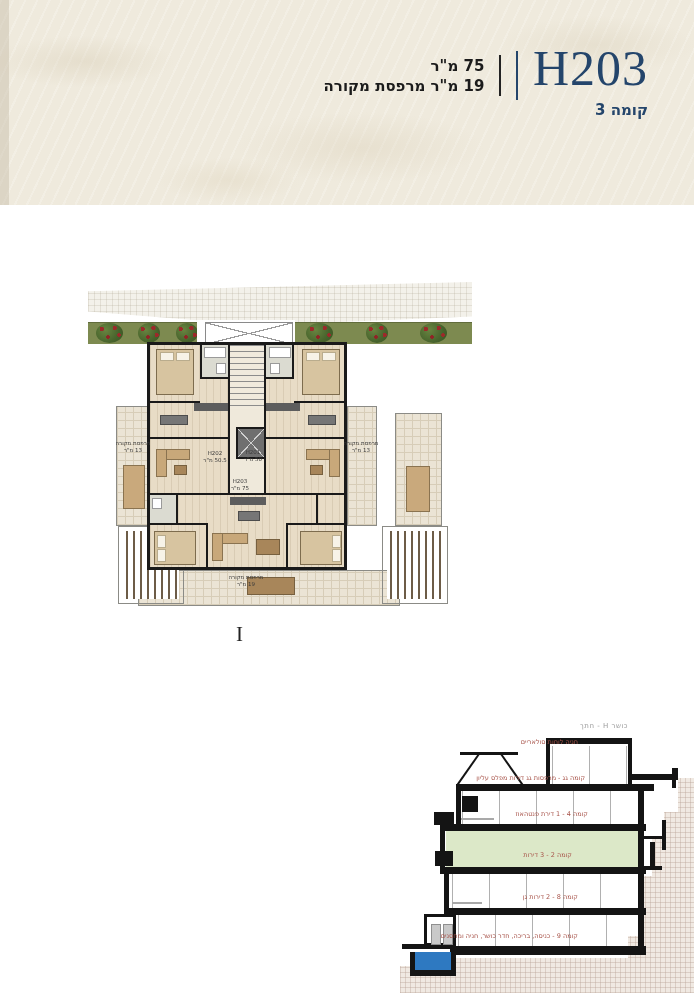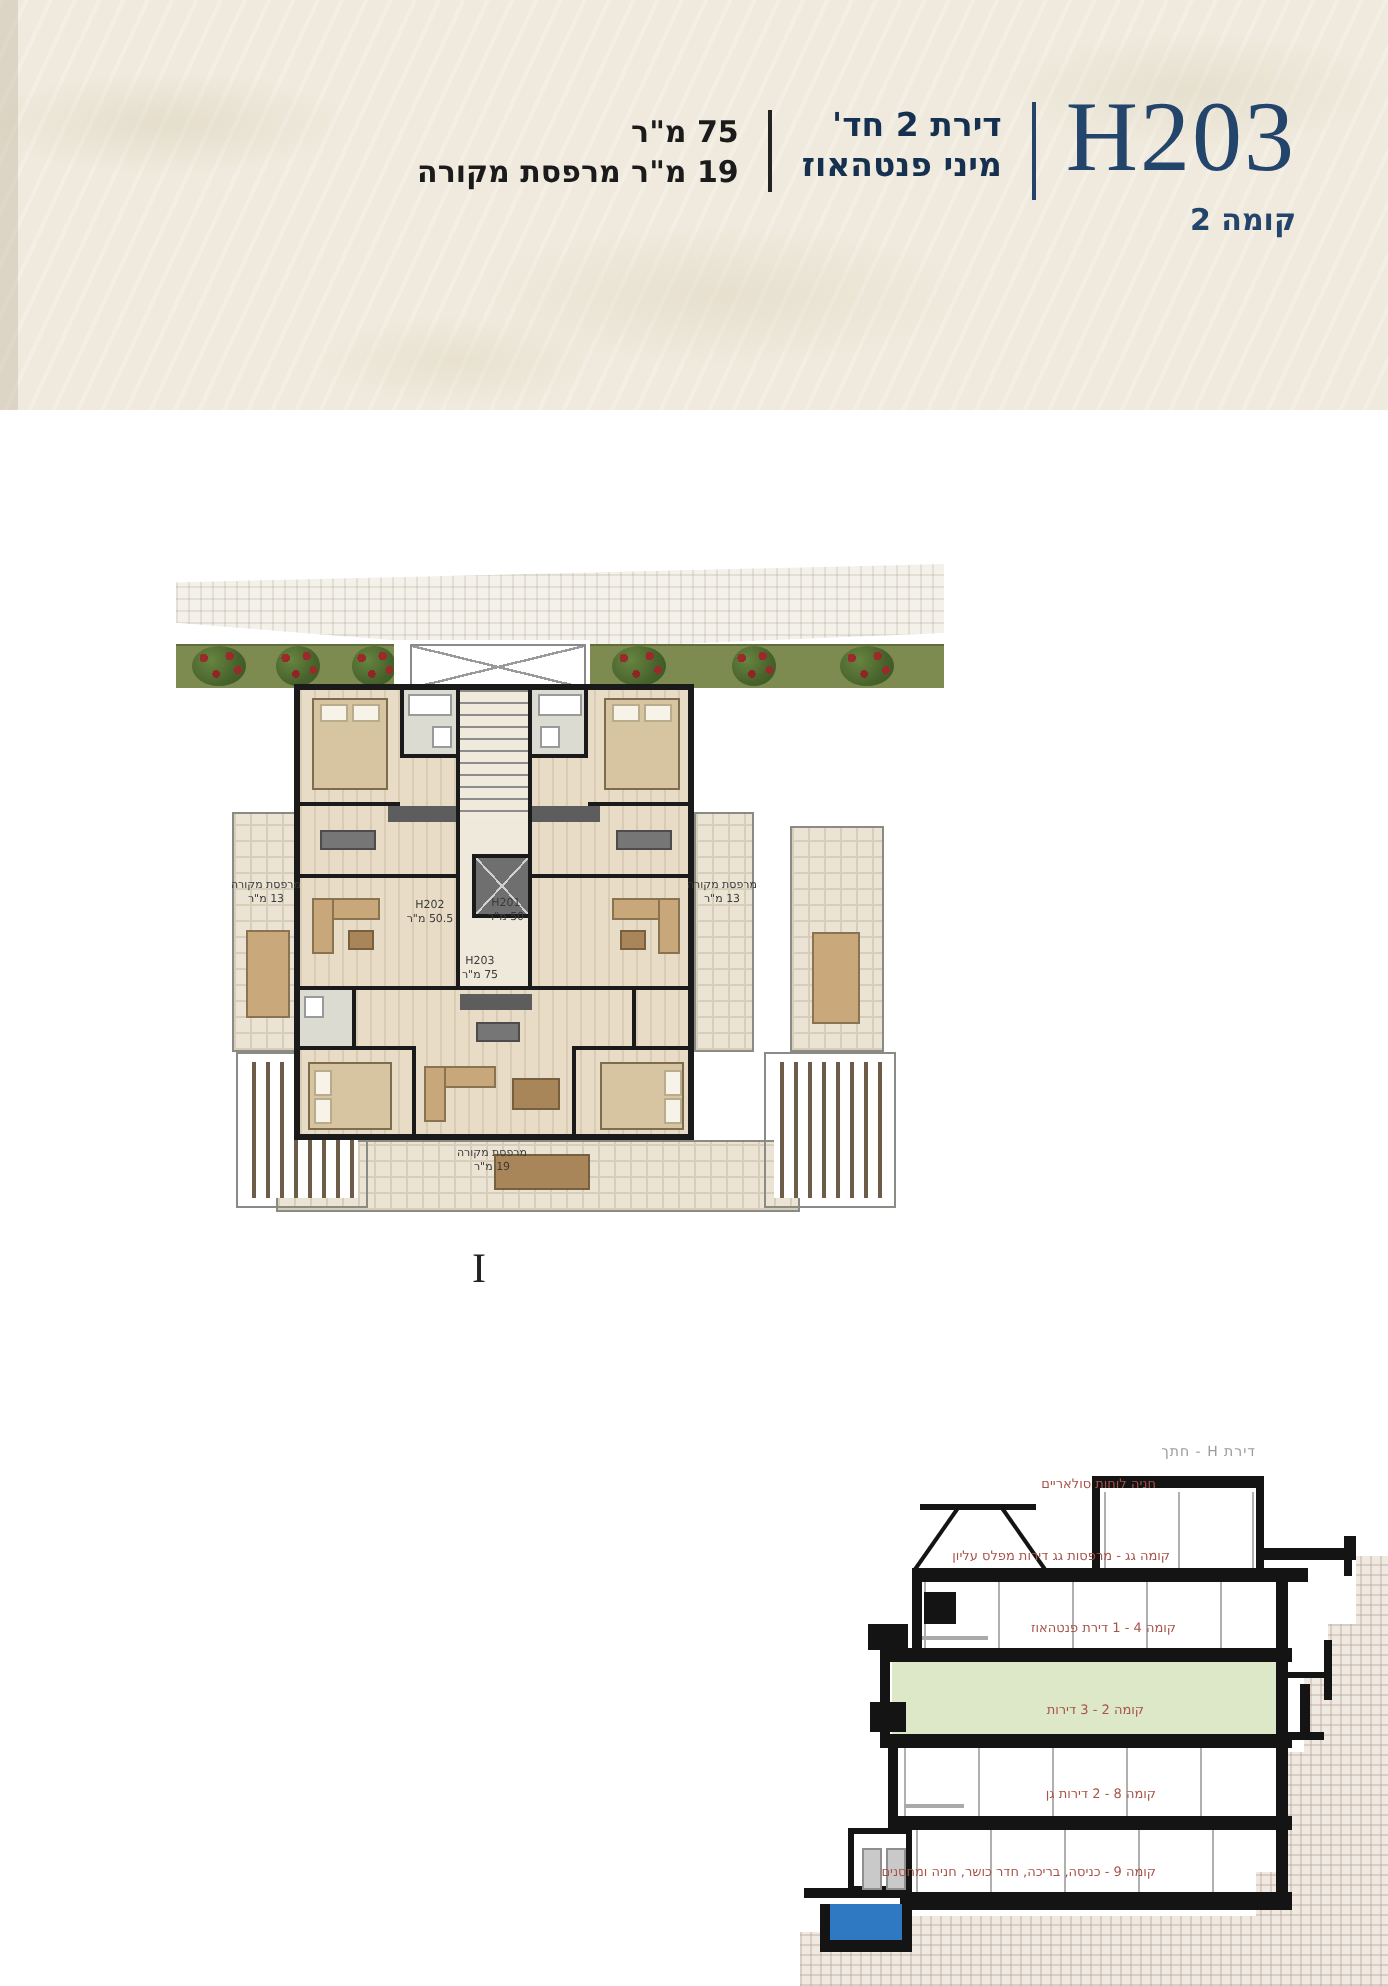--- a/index.html
+++ b/index.html
@@ -86,27 +86,23 @@
 </style>
 </head>
 <body>
 
 <div class="hdr">
   <div class="hdr-tex"></div>
   <div class="hdr-edge"></div>
   <div class="hdr-content">
     <div class="unit-block">
       <div class="unit-code">H203</div>
-      <div class="floor-label" dir="rtl">קומה 2</div>
+      <div class="floor-label" dir="rtl">קומה 3</div>
     </div>
     <div class="vdiv1"></div>
-    <div class="type-block" dir="rtl">
-      <div>דירת 2 חד'</div>
-      <div>מיני פנטהאוז</div>
-    </div>
     <div class="vdiv2"></div>
     <div class="size-block" dir="rtl">
       <div>75 מ"ר</div>
       <div>19 מ"ר מרפסת מקורה</div>
     </div>
   </div>
 </div>
 
 <div class="plan">
   <div class="path"></div>
@@ -273,20 +269,20 @@
   <div class="blk" style="left:60px;top:34px;width:58px;height:3px;"></div>
   <div class="leg" style="left:78px;top:36px;transform:rotate(35deg);"></div>
   <div class="leg" style="left:100px;top:36px;transform:rotate(-35deg);"></div>
 
   <div class="hut">
     <div class="hut-door" style="left:4px;top:7px;width:8px;height:19px;"></div>
     <div class="hut-door" style="left:16px;top:7px;width:8px;height:19px;"></div>
   </div>
   <div class="pool"></div>
 
-  <div class="s-title" style="right:66px;top:4px;">דירת H - חתך</div>
+  <div class="s-title" style="right:66px;top:4px;">כושר H - חתך</div>
   <div class="s-label" style="right:116px;top:20px;">חניה לוחות סולאריים</div>
   <div class="s-label" style="right:109px;top:56px;">קומה גג - מרפסות גג דירות מפלס עליון</div>
   <div class="s-label" style="right:106px;top:92px;">קומה 4 - 1 דירת פנטהאוז</div>
   <div class="s-label" style="right:122px;top:133px;">קומה 2 - 3 דירות</div>
   <div class="s-label" style="right:116px;top:175px;">קומה 8 - 2 דירות גן</div>
   <div class="s-label" style="right:116px;top:214px;">קומה 9 - כניסה, בריכה, חדר כושר, חניה ומחסנים</div>
 </div>
 
 </body></html>

